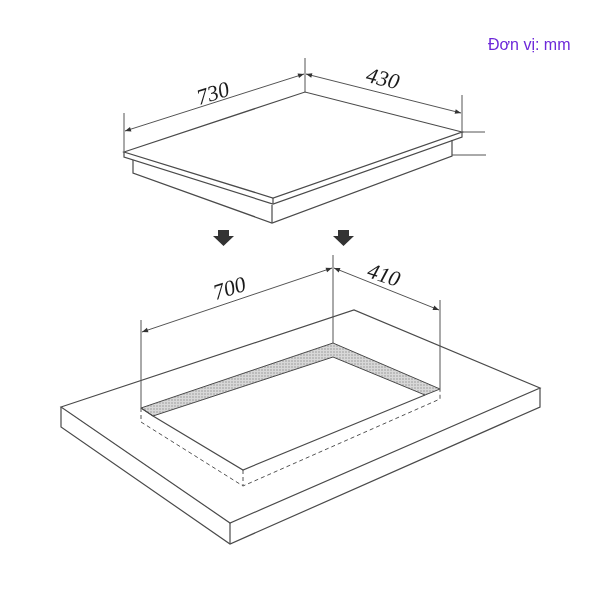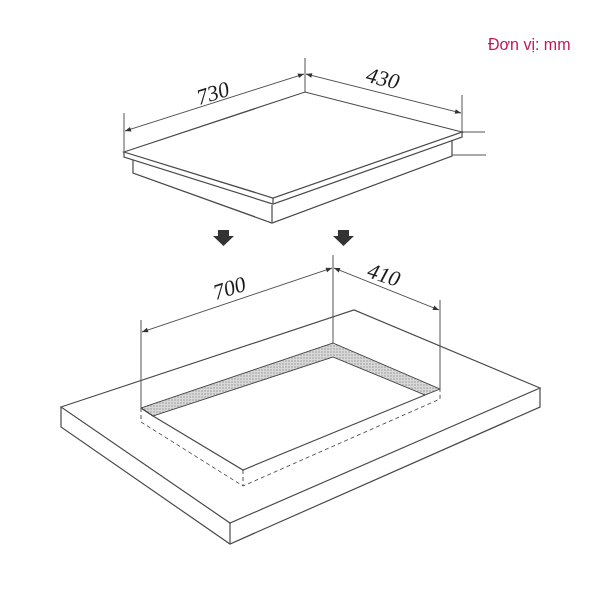--- a/index.html
+++ b/index.html
@@ -1,17 +1,17 @@
 <!DOCTYPE html>
 <html><head>
 <meta charset="utf-8">
 <style>
   html, body { margin: 0; padding: 0; background: #ffffff; }
   body { width: 600px; height: 600px; position: relative; overflow: hidden; font-family: "Liberation Sans", sans-serif; }
-  #unit-label { position: absolute; left: 488px; top: 36px; font-size: 16px; color: #be185d; font-family: "Liberation Sans", sans-serif; }
+  #unit-label { position: absolute; left: 488px; top: 36px; font-size: 16px; color: #6d28d9; font-family: "Liberation Sans", sans-serif; }
   svg { position: absolute; left: 0; top: 0; }
   .ln { stroke: #4a4a4a; stroke-width: 1.2; fill: none; }
   .thin { stroke: #555; stroke-width: 1; fill: none; }
   .dash { stroke: #555; stroke-width: 1; fill: none; stroke-dasharray: 4 3; }
   .dimtxt { font-family: "Liberation Serif", serif; font-style: italic; font-size: 22px; fill: #1a1a1a; }
 </style>
 </head>
 <body>
 
 <div id="unit-label">Đơn vị: mm</div>

